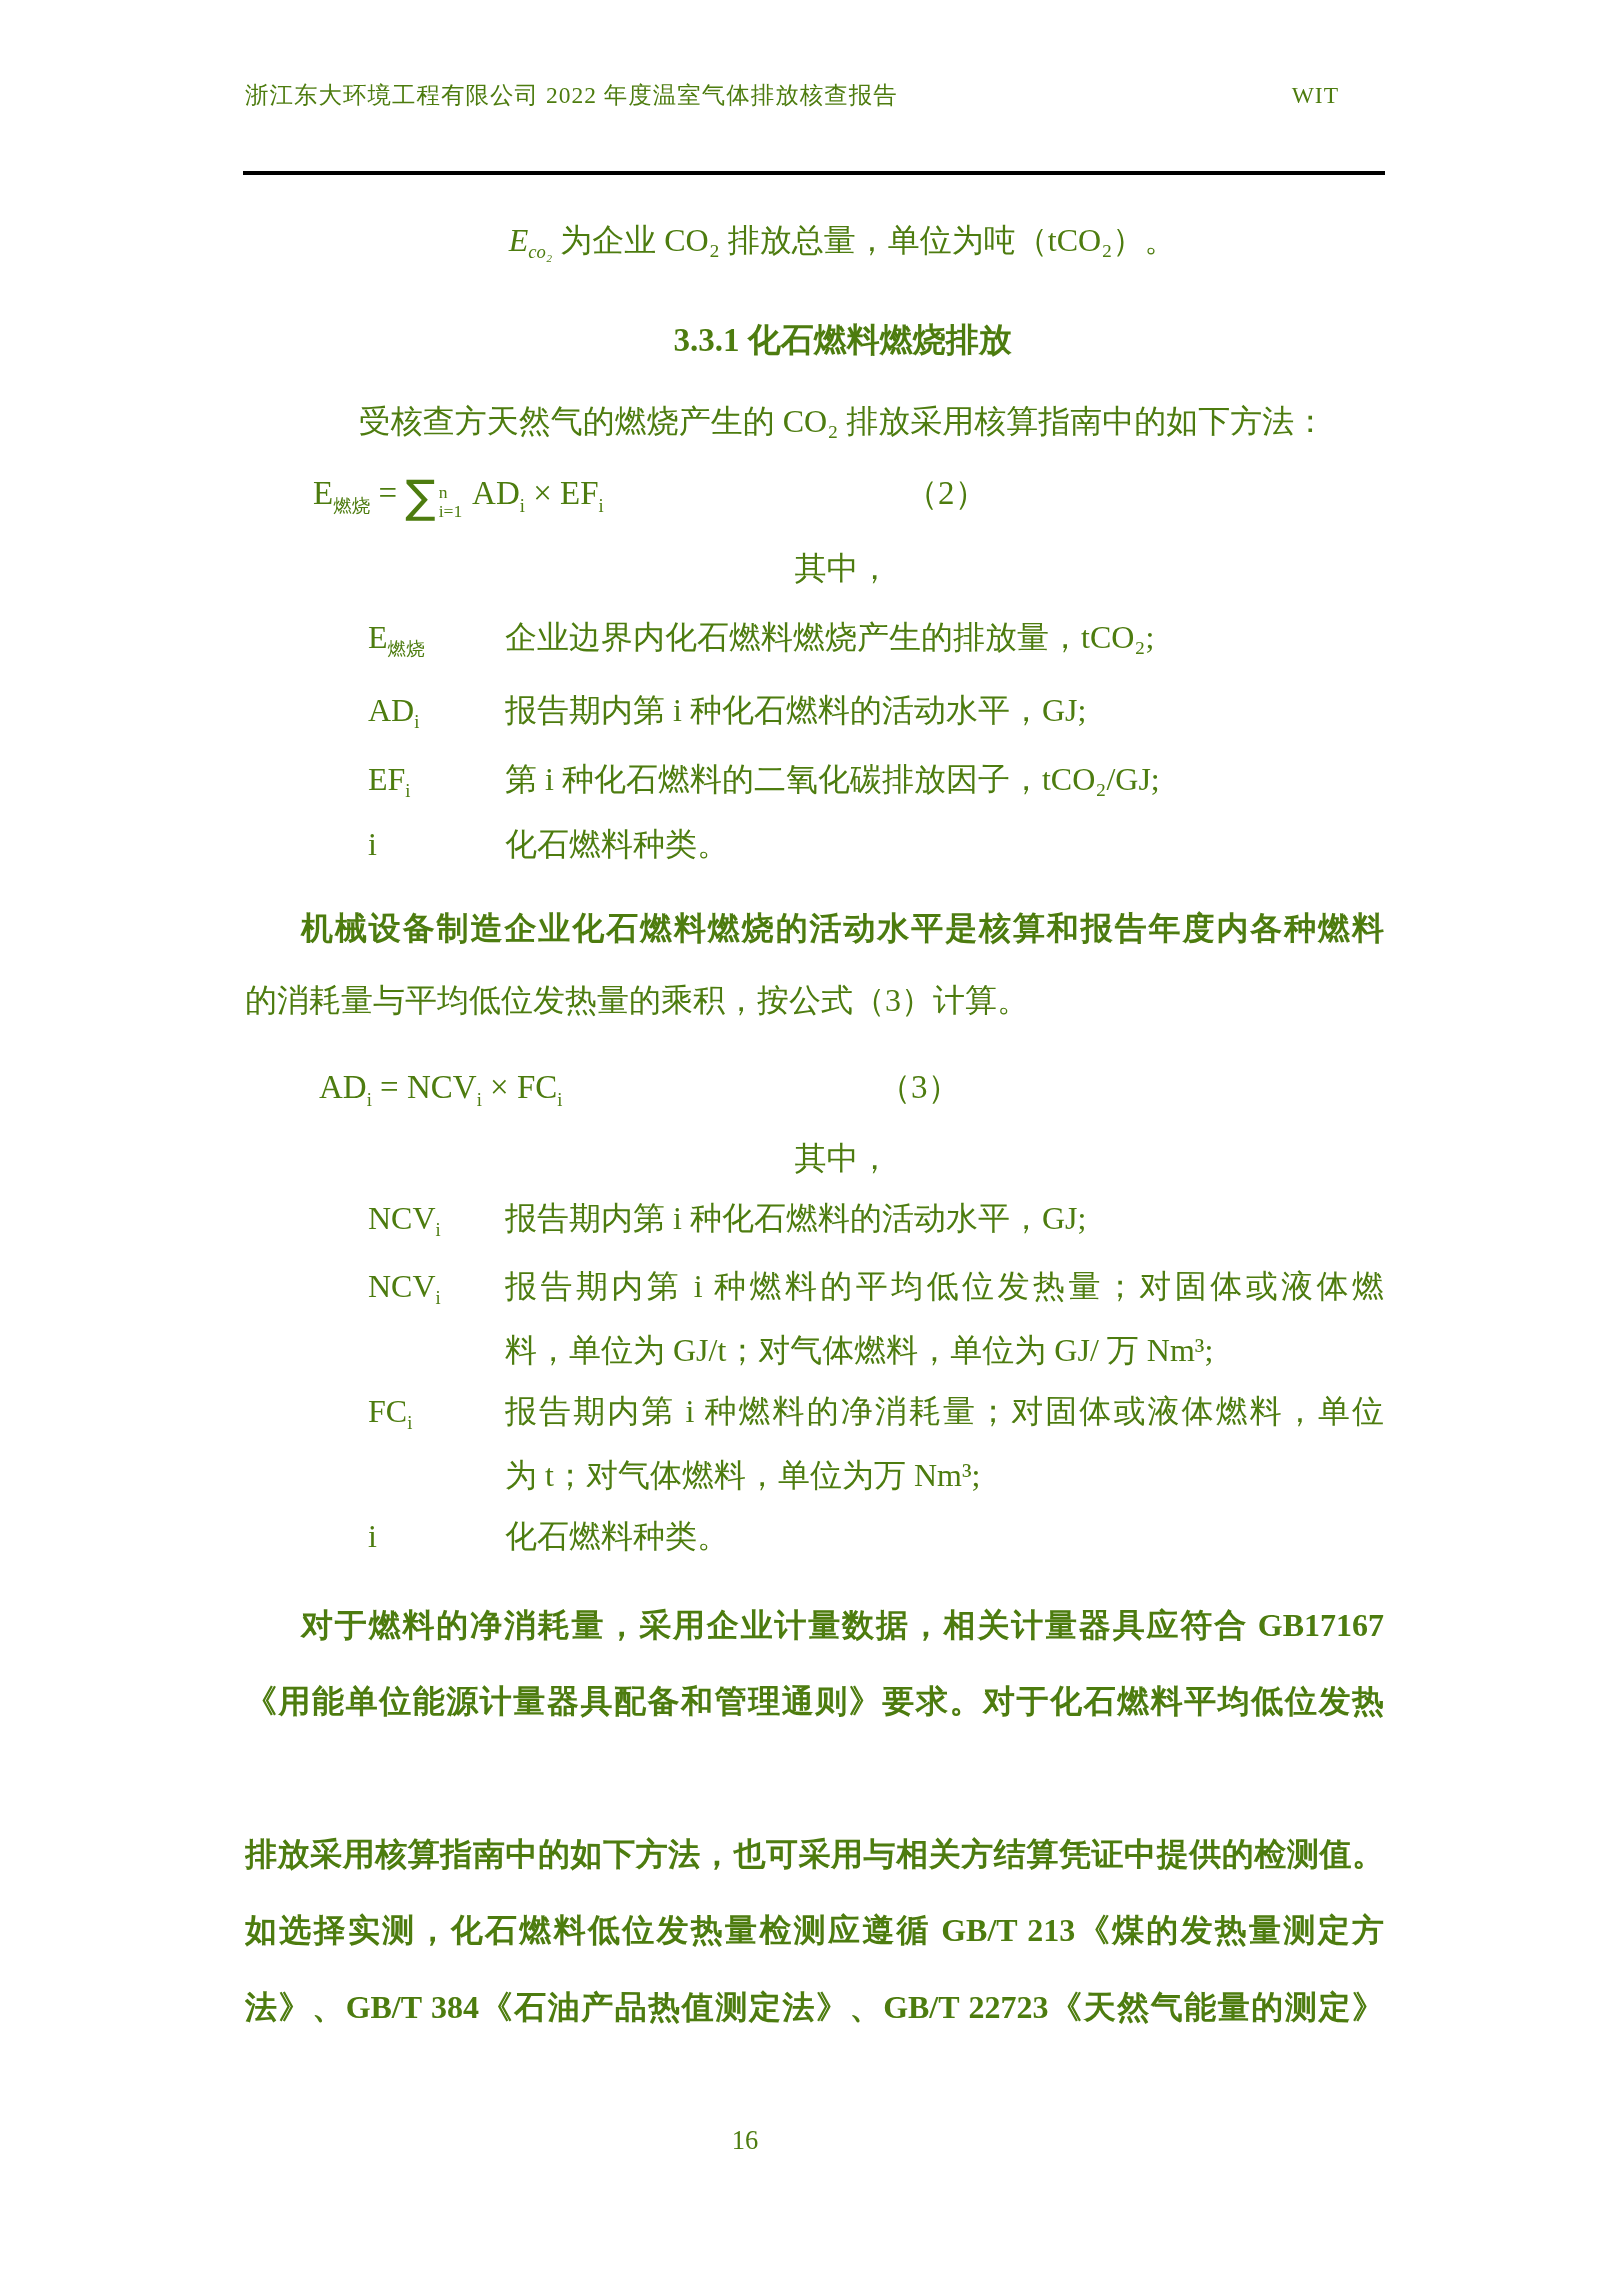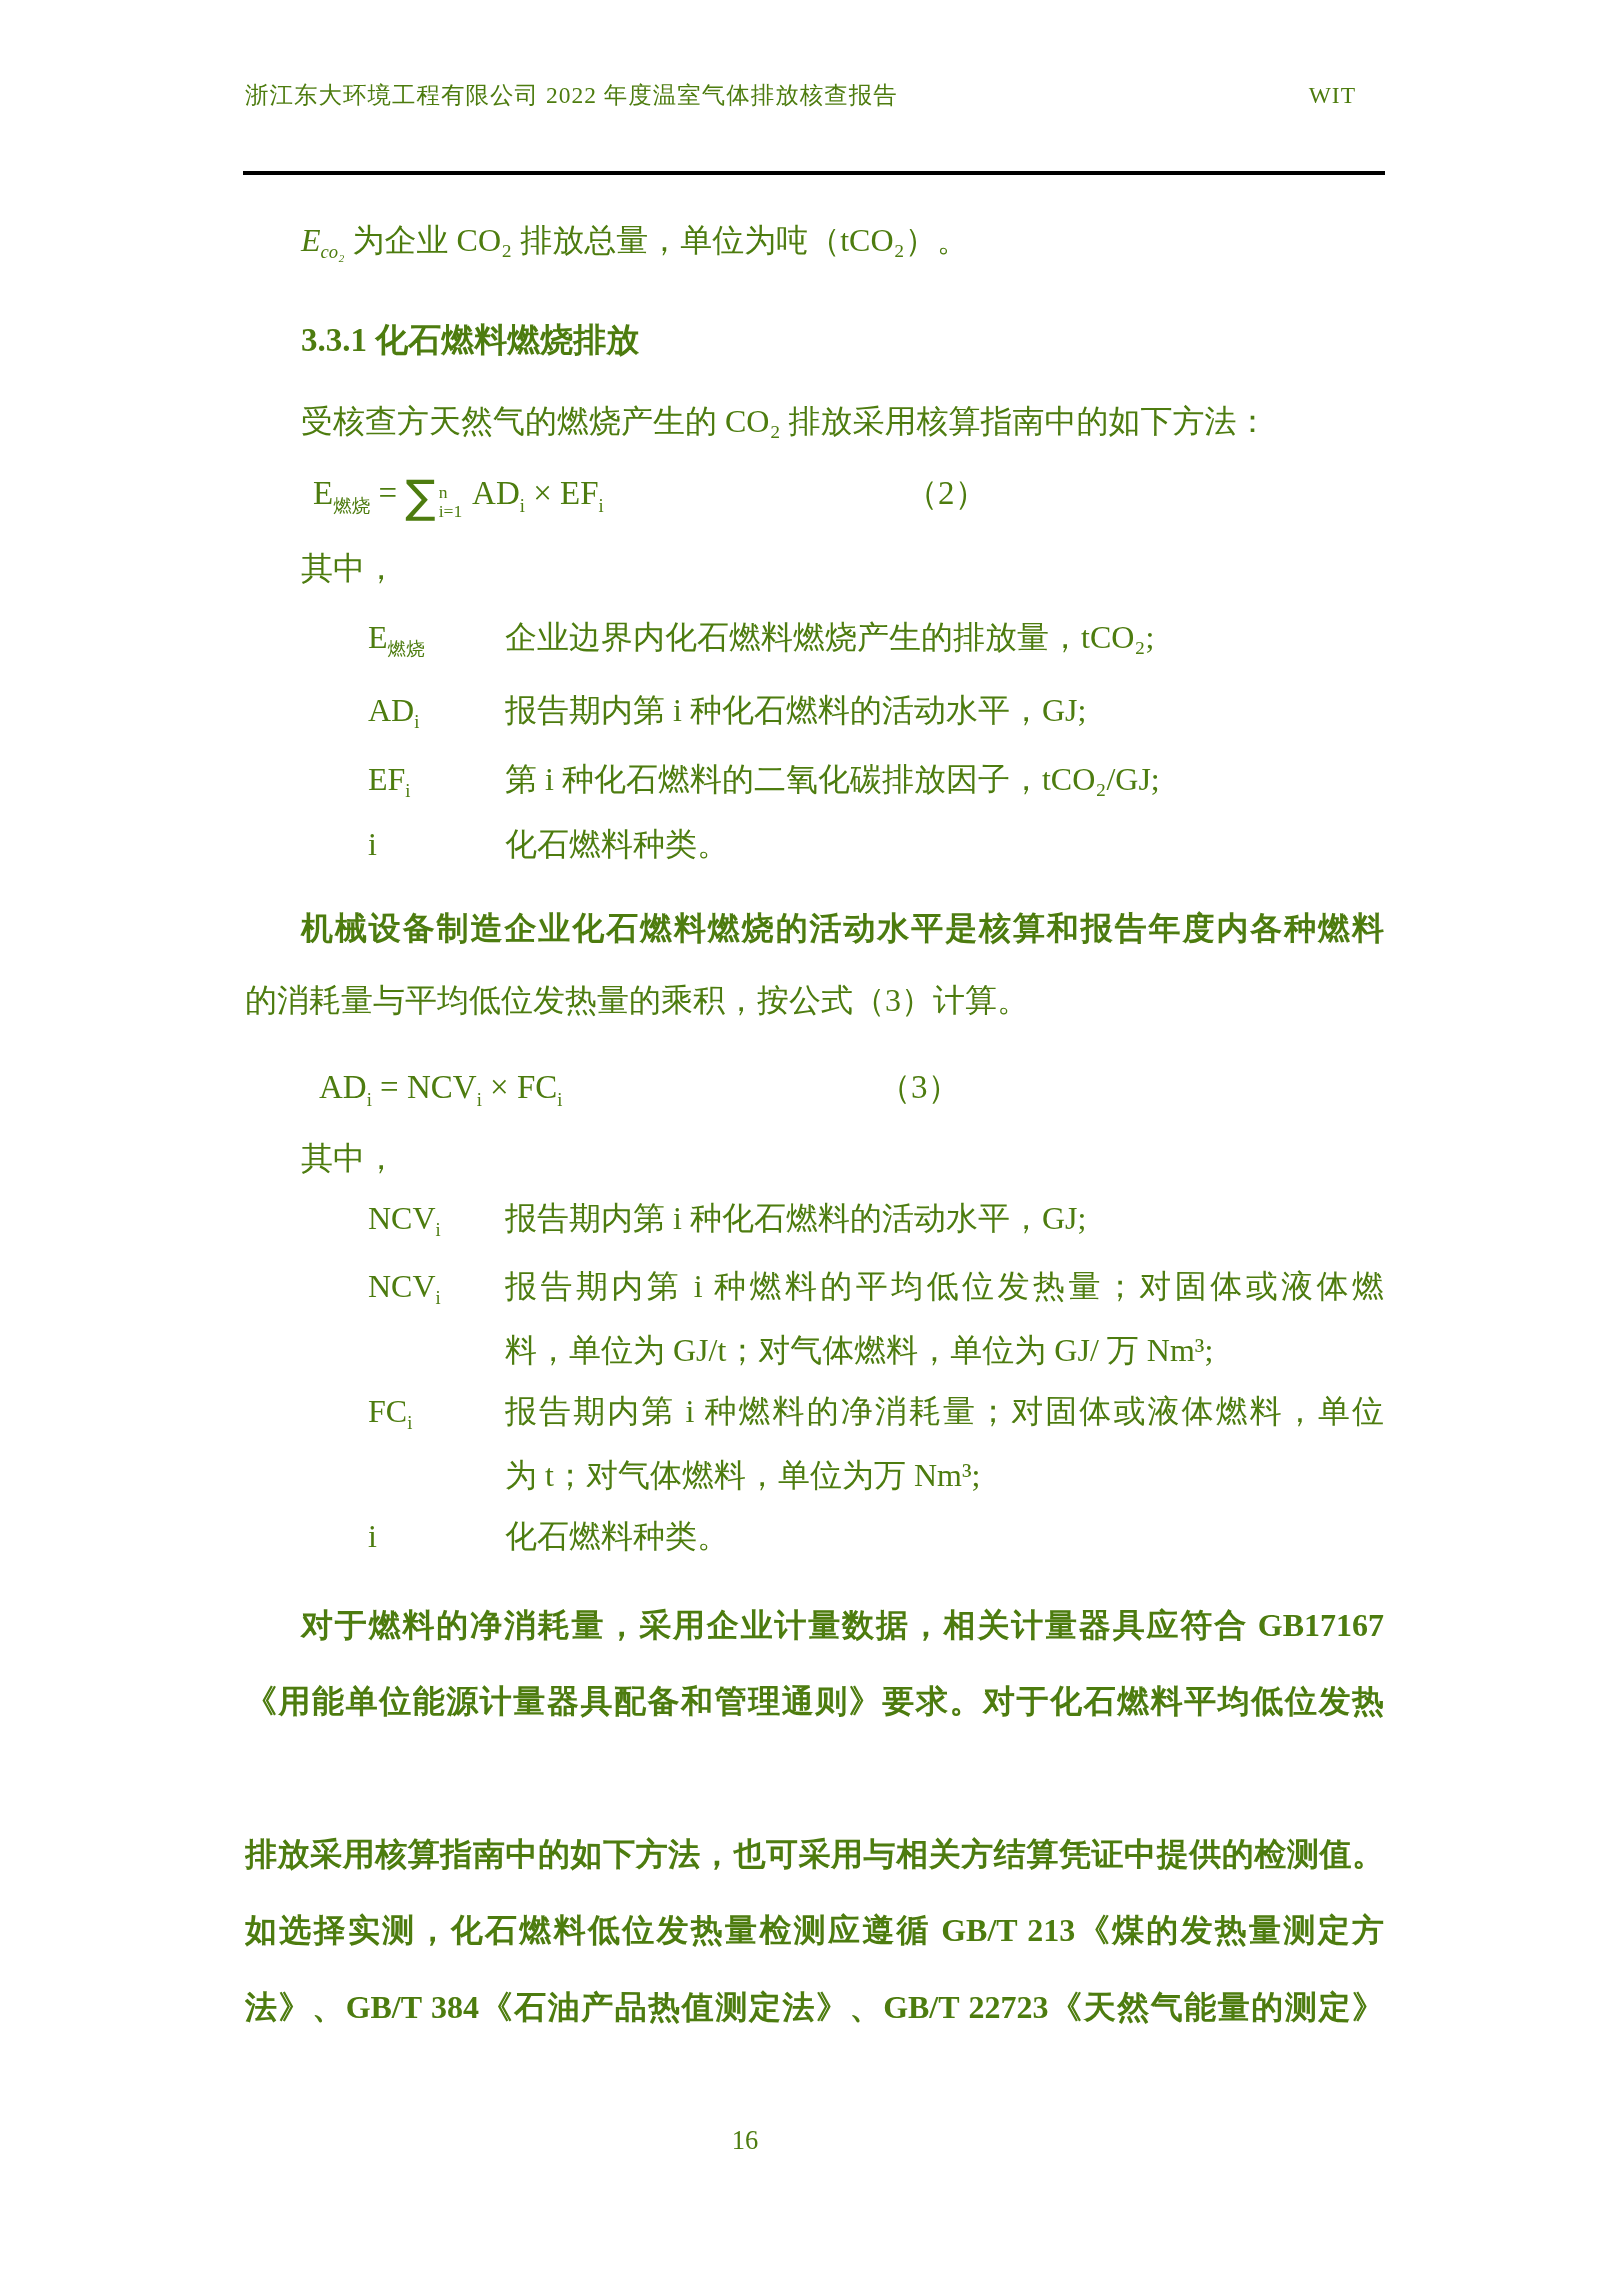--- a/index.html
+++ b/index.html
@@ -22,33 +22,33 @@
     box-sizing: border-box;
     white-space: nowrap;
   }
   .pjust {
     white-space: normal;
     text-align: justify;
     text-align-last: justify;
     overflow: hidden;
     font-weight: bold;
   }
-  .indent { padding-left: 56px; }
+  .indent { padding-left: 56px; text-align: center; }
   .hdr {
     position: absolute;
     top: 80px;
     left: 245px;
     width: 1139px;
     display: flex;
     justify-content: space-between;
     font-size: 23.5px;
     line-height: 31px;
     letter-spacing: 1px;
   }
-  .hdr .mark { margin-right: 28px; }
+  .hdr .mark { margin-right: 45px; }
   .rule {
     position: absolute;
     top: 171px;
     left: 243px;
     width: 1142px;
     height: 3.9px;
     background: #000000;
   }
   .sym-i { font-style: italic; }
   sub.csub {

